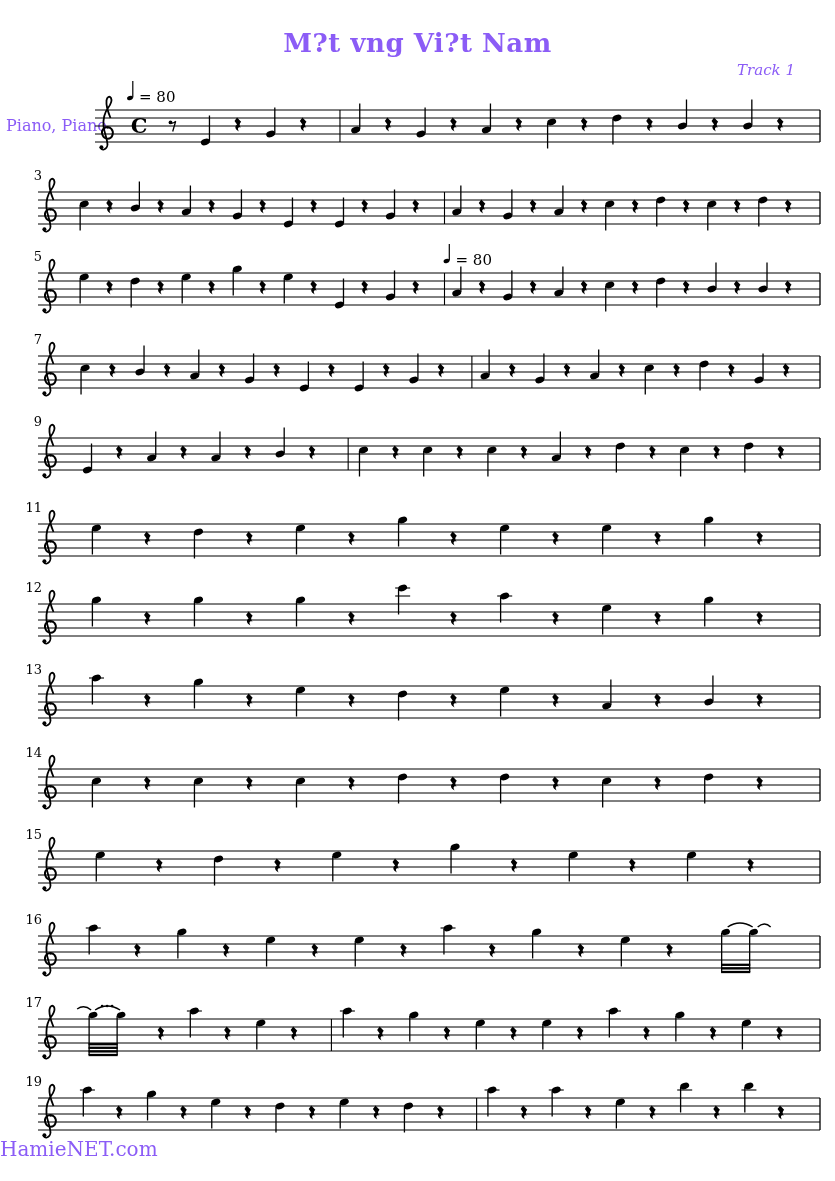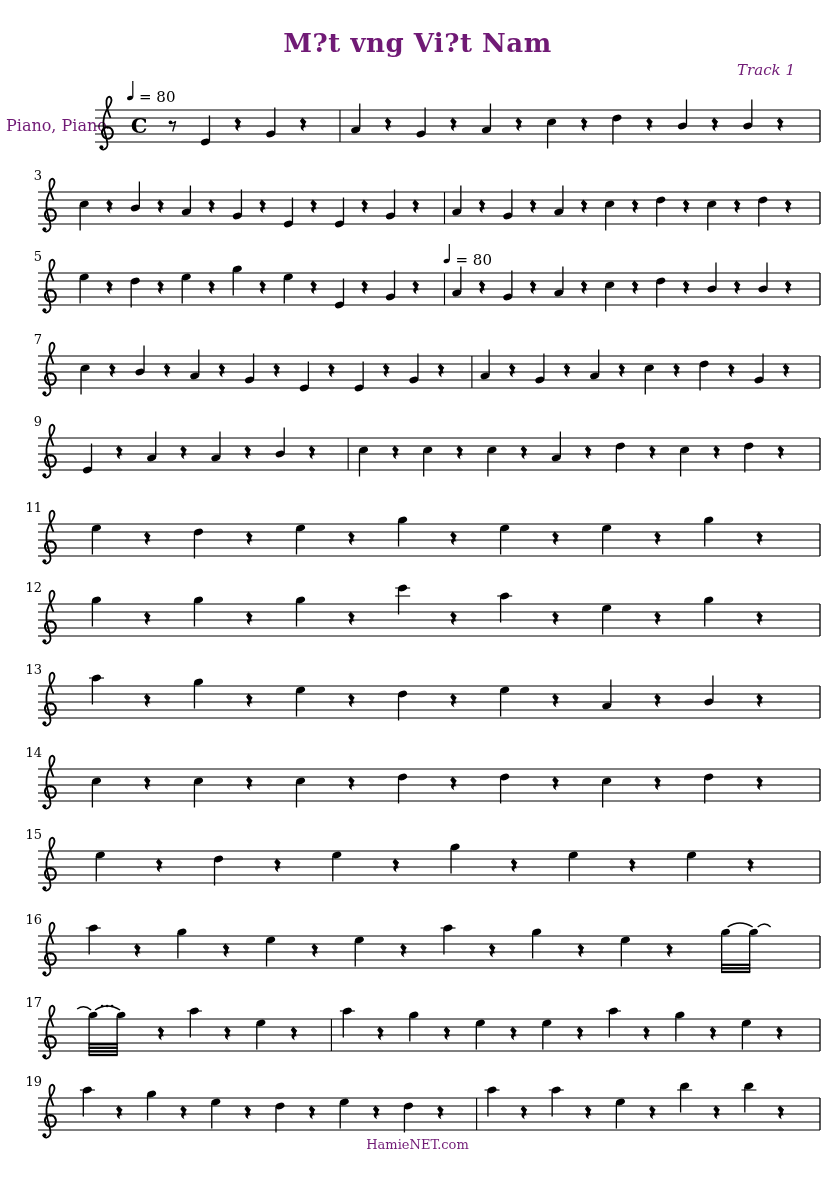--- a/index.html
+++ b/index.html
@@ -2,40 +2,40 @@
 <html><head>
 <meta charset="utf-8">
 <style>
   html,body{margin:0;padding:0;background:#e8e8e8;}
   .page{
     position:relative;
     width:835px;height:1181px;
     margin:0 auto;
     background:#ffffff;
     font-family:"DejaVu Serif", serif;
-    color:#701a75;
+    color:#8b5cf6;
     overflow:hidden;
   }
   .title{
     position:absolute;top:28px;left:0;width:100%;
     text-align:center;font-size:26px;font-weight:bold;
     letter-spacing:.5px;
   }
   .track{
     position:absolute;top:61px;right:40px;
     font-size:15px;
     font-style:italic;
   }
   .instrument{
     position:absolute;top:116px;left:6px;
     font-size:16px;
   }
   .footer{
     position:absolute;top:1137px;left:0;width:100%;
-    text-align:center;font-size:13px;
+    text-align:left;font-size:20px;
   }
   svg.score{position:absolute;left:0;top:0;}
 </style>
 </head>
 <body>
 
 <div class="page">
   <div class="title">M?t vng Vi?t Nam</div>
   <div class="track">Track 1</div>
   <div class="instrument">Piano, Piano</div>

